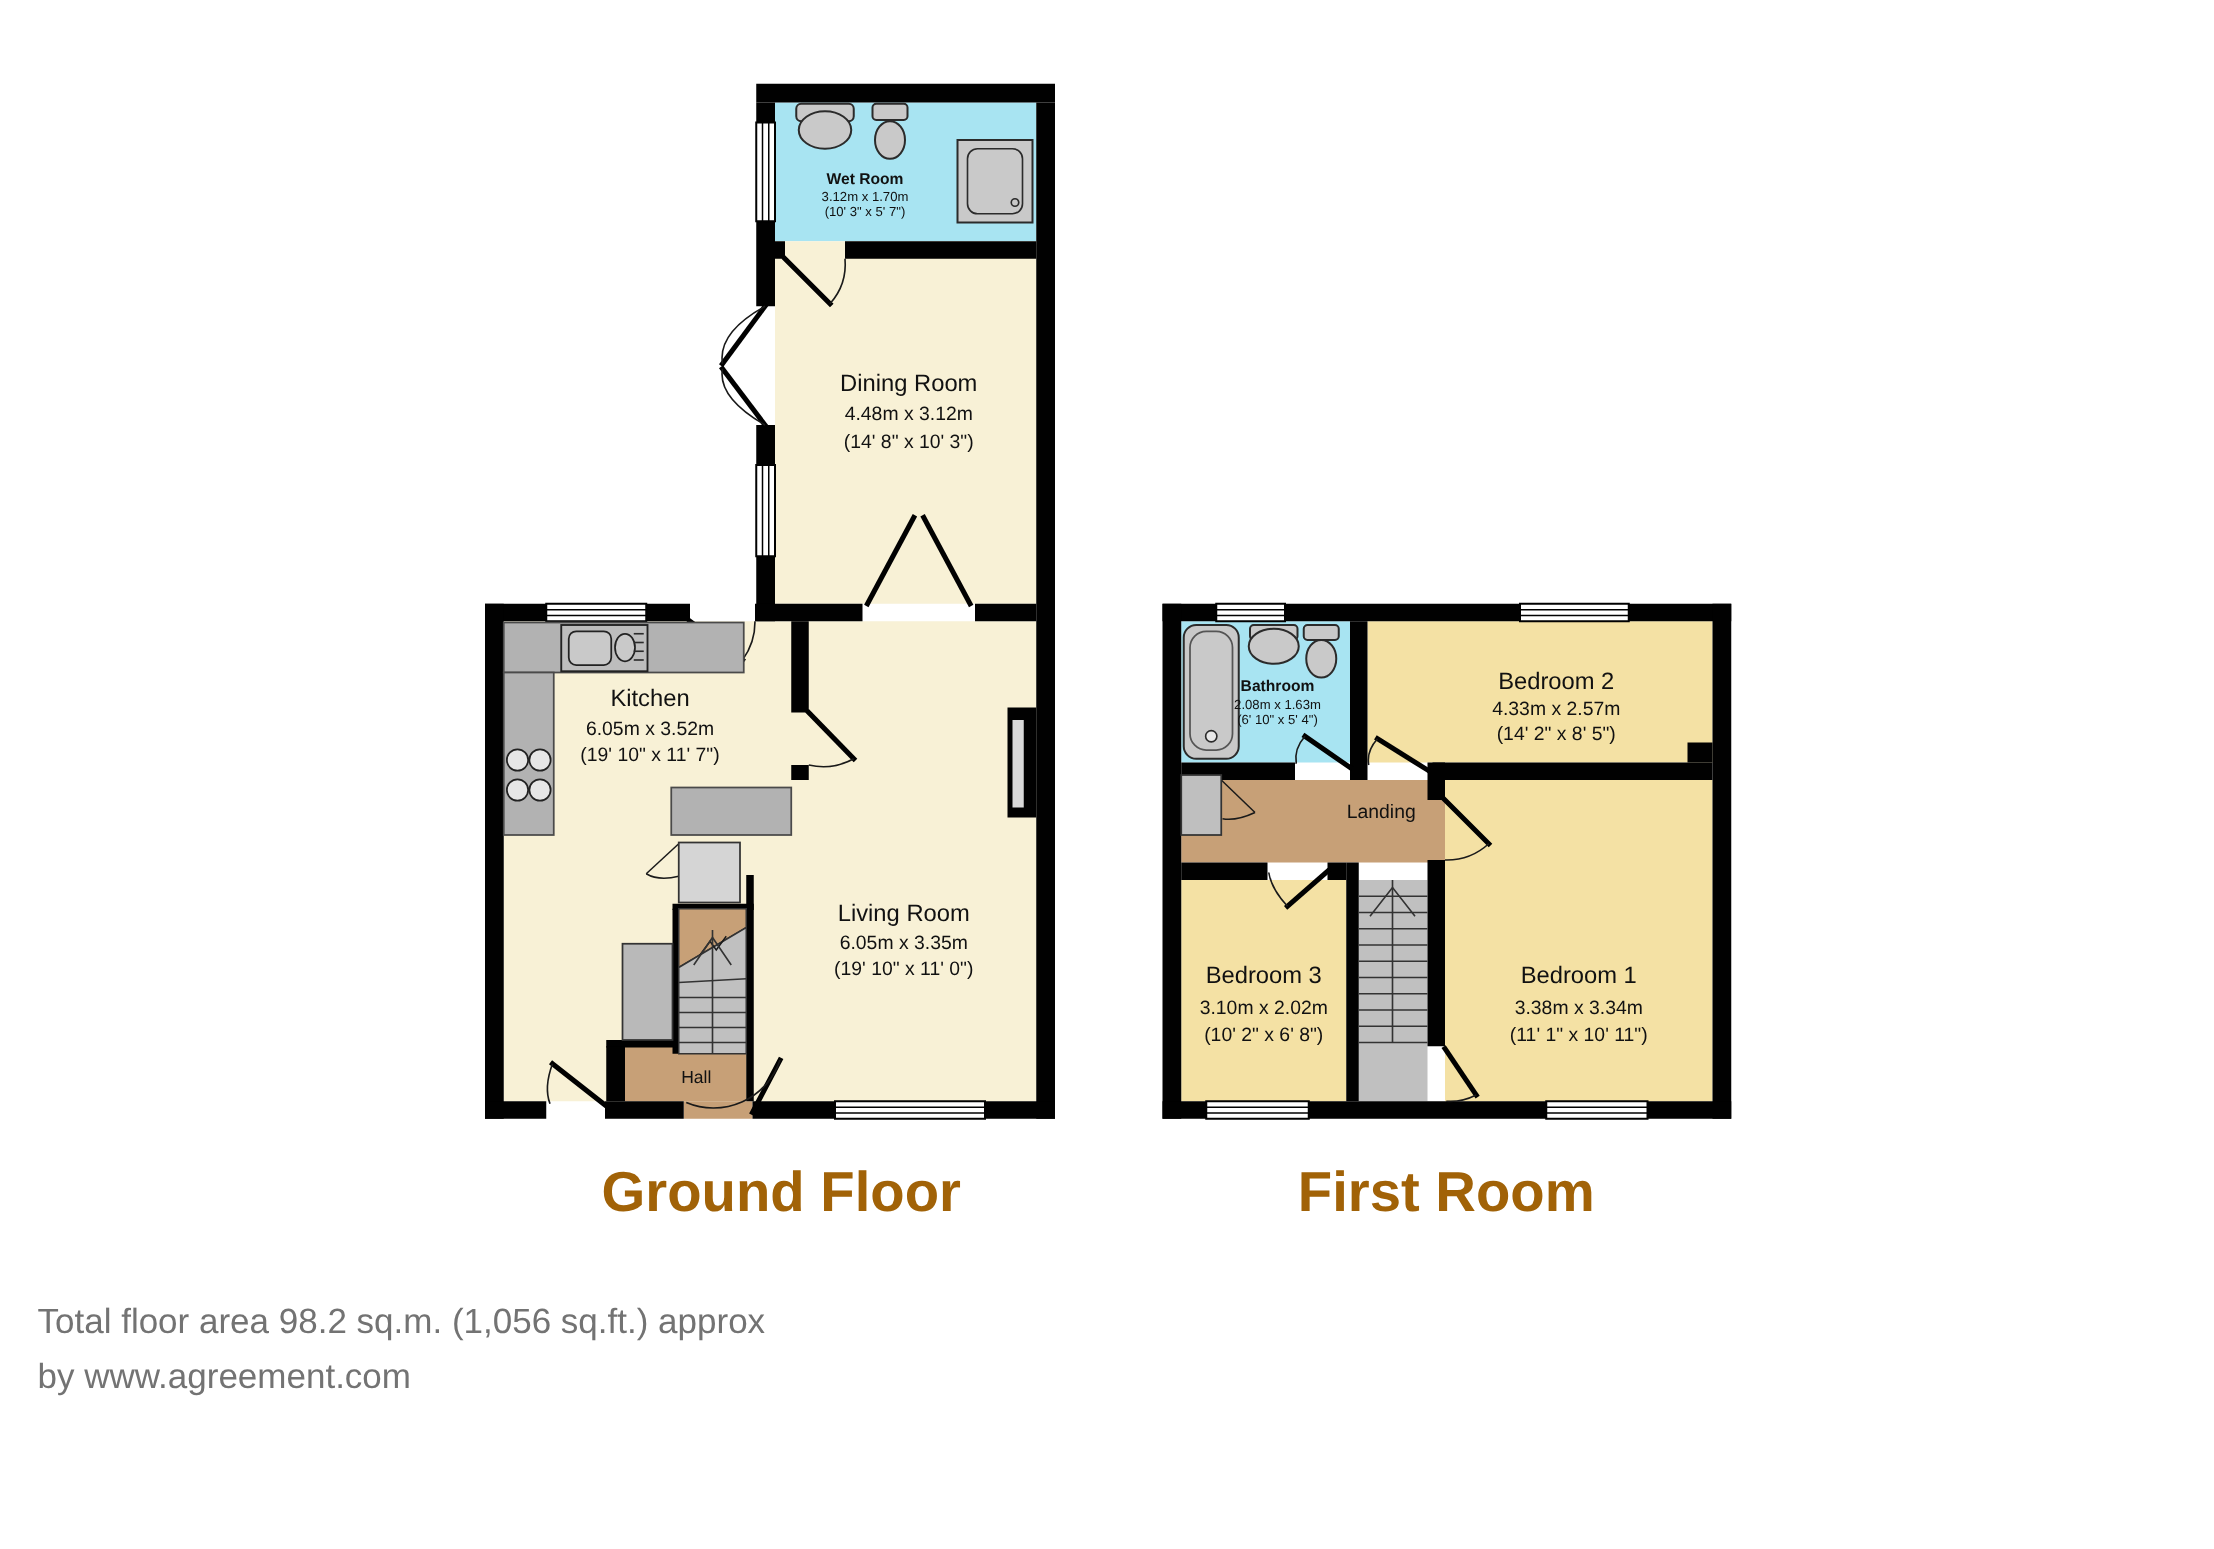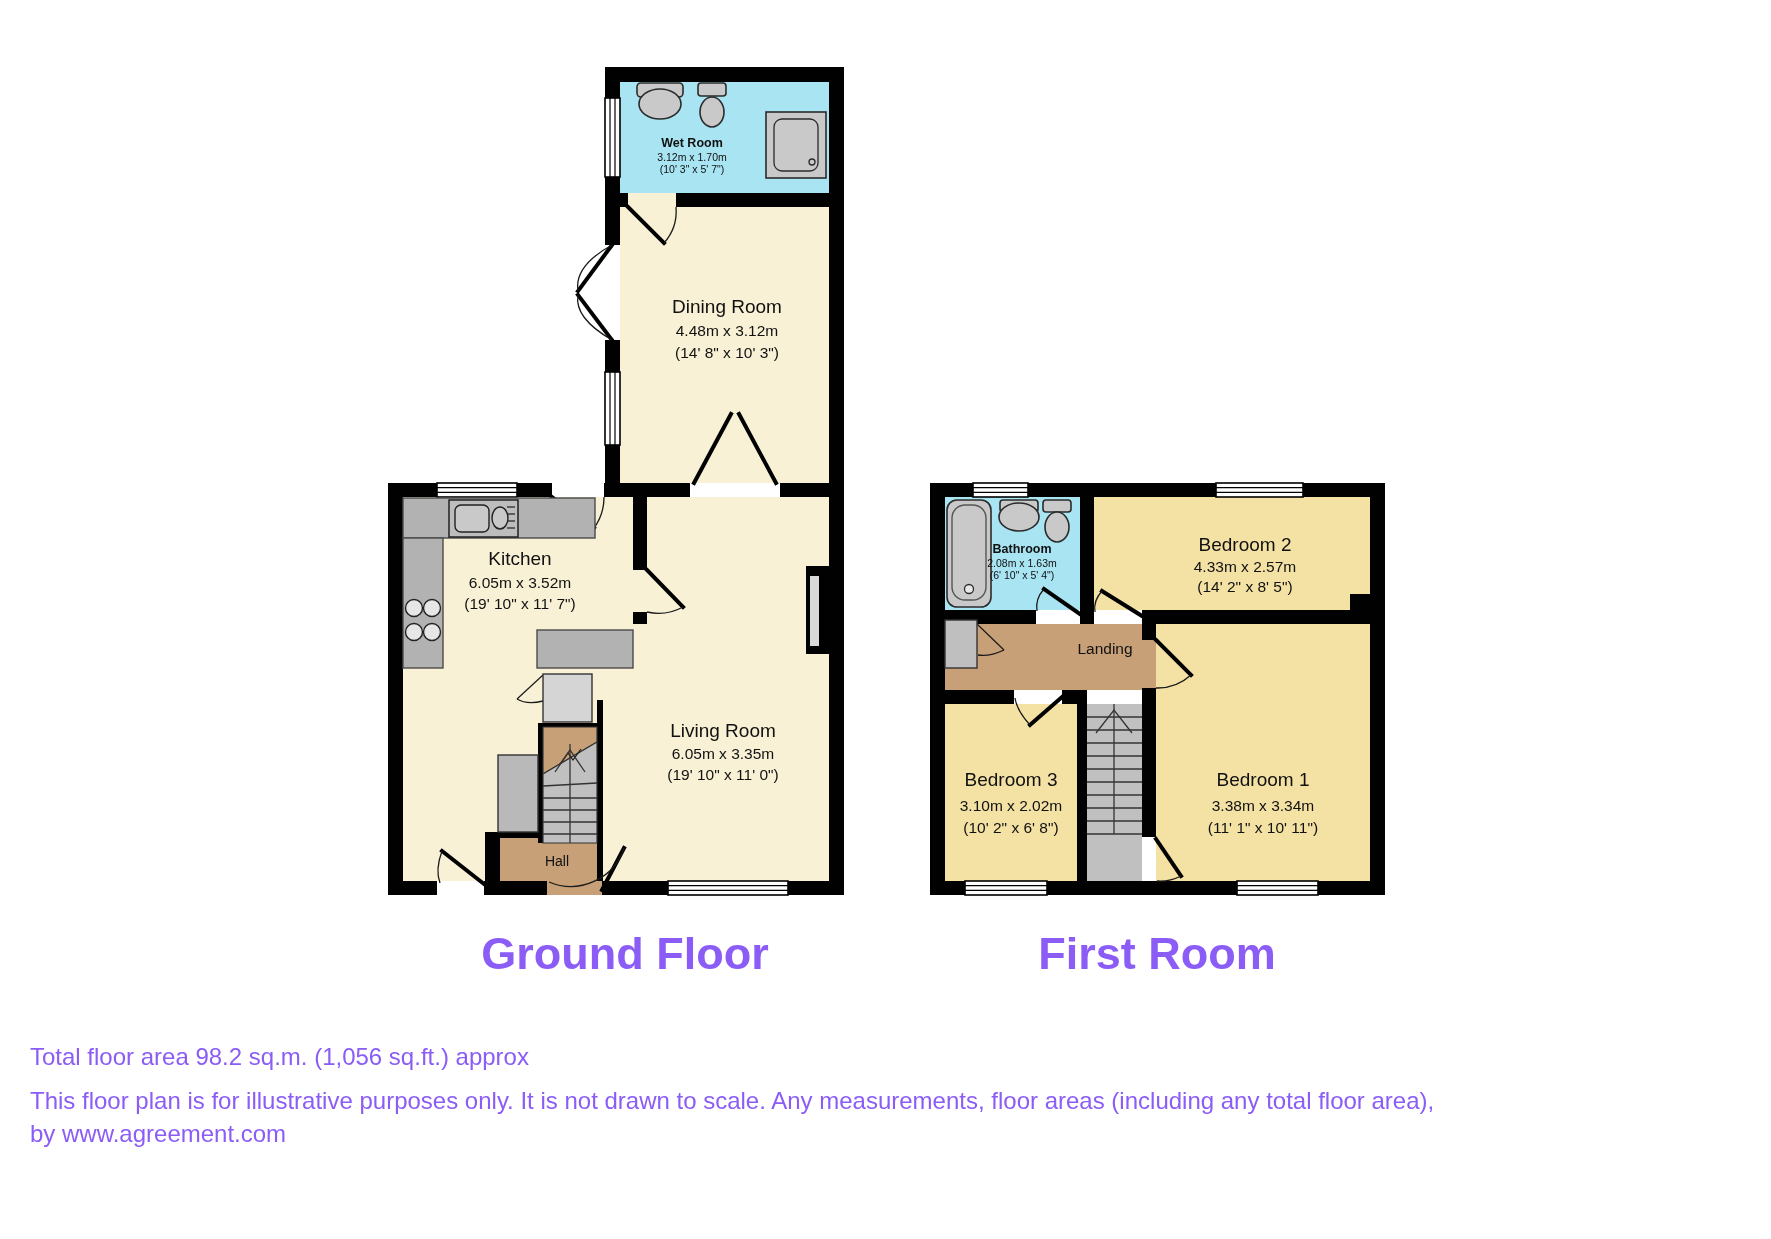--- a/index.html
+++ b/index.html
@@ -14,22 +14,22 @@
   .counter{fill:#b2b2b2;stroke:#4a4a4a;stroke-width:1.4;}
   .winrect{fill:#ffffff;stroke:#010101;stroke-width:1.6;}
   .winline{stroke:#010101;stroke-width:1.2;}
   .tread{stroke:#333;stroke-width:1.3;}
   .room-name{font-size:19px;fill:#111;text-anchor:middle;}
   .room-dims{font-size:15.5px;fill:#111;text-anchor:middle;}
   .room-name-sm{font-size:12.5px;font-weight:600;fill:#111;text-anchor:middle;}
   .room-dims-sm{font-size:10.5px;fill:#111;text-anchor:middle;}
   .hall-name{font-size:14px;fill:#111;text-anchor:middle;}
   .landing-name{font-size:15.5px;fill:#111;text-anchor:middle;}
-  .floor-title{position:absolute;transform:translateX(-50%);font-size:45px;font-weight:700;color:#8b5cf6;white-space:nowrap;}
-  .footer{position:absolute;left:30px;color:#8b5cf6;font-size:24px;line-height:33px;white-space:nowrap;}
+  .floor-title{position:absolute;transform:translateX(-50%);font-size:45px;font-weight:700;color:#a16207;white-space:nowrap;}
+  .footer{position:absolute;left:30px;color:#737373;font-size:28px;line-height:33px;white-space:nowrap;}
 </style>
 </head>
 <body>
 
 <svg width="1771" height="1239" viewBox="0 0 1771 1239">
 
   <g>
 
     <g>
       <rect x="620" y="82" width="209" height="111" fill="#a8e4f2"></rect>
@@ -338,15 +338,14 @@
       <text class="room-dims" x="1263" y="833">(11' 1" x 10' 11")</text>
     </g>
   </g>
 </svg>
 
 <div class="floor-title" style="left:625px;top:928px;">Ground Floor</div>
 <div class="floor-title" style="left:1157px;top:928px;">First Room</div>
 
 <div class="footer" style="top:1040px;">Total floor area 98.2 sq.m. (1,056 sq.ft.) approx</div>
 <div class="footer" style="top:1084px;">
-  <div>This floor plan is for illustrative purposes only. It is not drawn to scale. Any measurements, floor areas (including any total floor area),</div>
   <div>by www.agreement.com</div>
 </div>
 
 </body></html>

